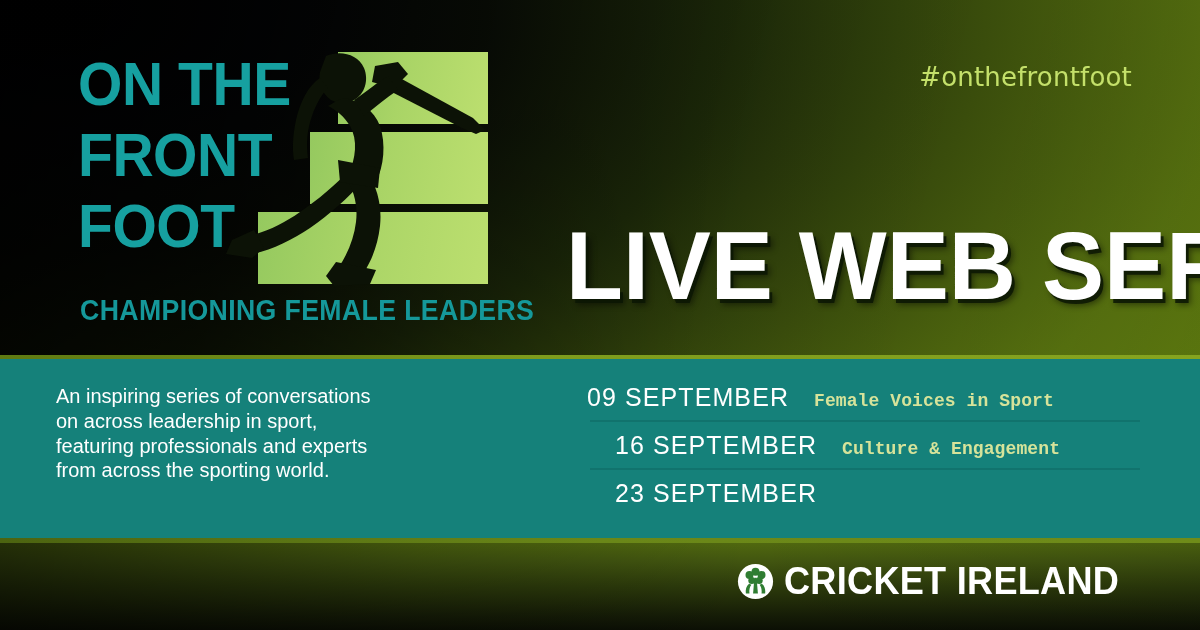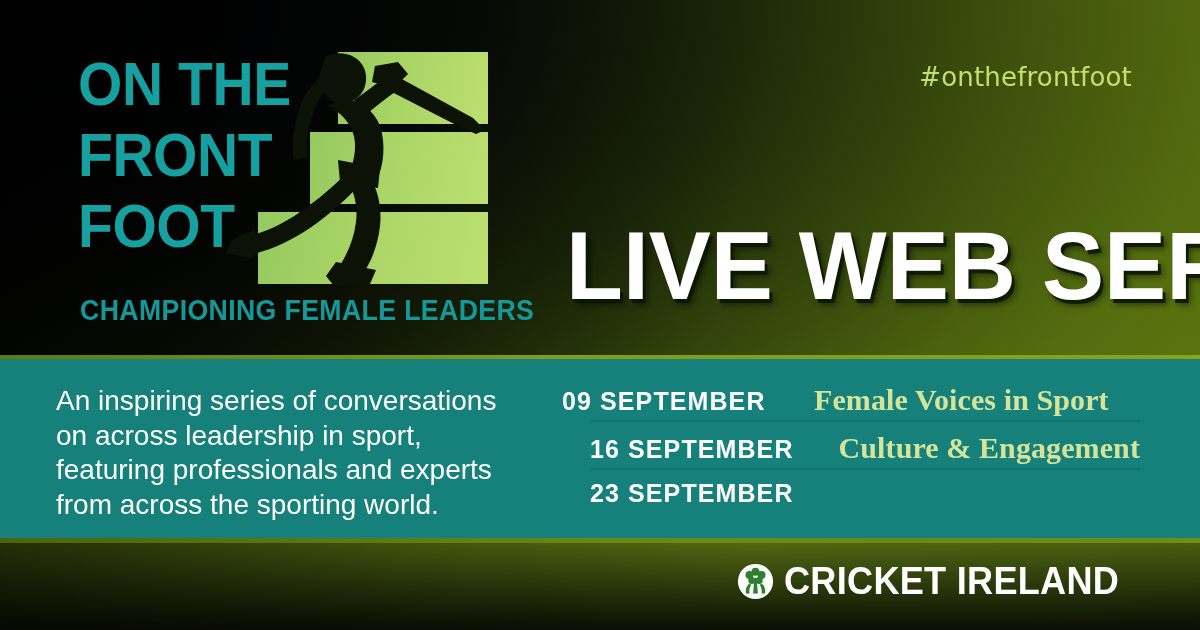--- a/index.html
+++ b/index.html
@@ -178,21 +178,21 @@
     background: linear-gradient(90deg, #4c6410 0%, #6a8718 50%, #6f8c19 100%);
   }
 
   .blurb {
     position: absolute;
     left: 56px;
     top: 384px;
     width: 470px;
     font-family: "Liberation Sans", sans-serif;
     font-weight: 400;
-    font-size: 28px;
+    font-size: 20px;
     line-height: 1.24;
     color: #ffffff;
   }
   .blurb span { display: block; }
 
   
   .schedule {
     position: absolute;
     left: 562px;
     top: 374px;
@@ -203,32 +203,33 @@
     display: flex;
     align-items: baseline;
     height: 46px;
   }
   .sched-row + .sched-row {
     border-top: 2px solid #11736d;
     margin-left: 28px;
   }
   .sched-date {
     font-family: "Liberation Sans", sans-serif;
-    font-weight: 700;
+    font-weight: 400;
     font-size: 25px;
     letter-spacing: 1.1px;
     color: #ffffff;
     white-space: nowrap;
     width: 252px;
     padding-top: 9px;
+    text-align: center;
   }
   .sched-topic {
-    font-family: Liberation Serif, serif;
-    font-weight: 700;
-    font-size: 30px;
+    font-family: Liberation Mono, monospace;
+    font-weight: 700;
+    font-size: 18px;
     letter-spacing: 0.1px;
     color: #d6e39a;
     white-space: nowrap;
     padding-top: 9px;
   }
 
   
   .footer {
     position: absolute;
     left: 0; top: 543px;

